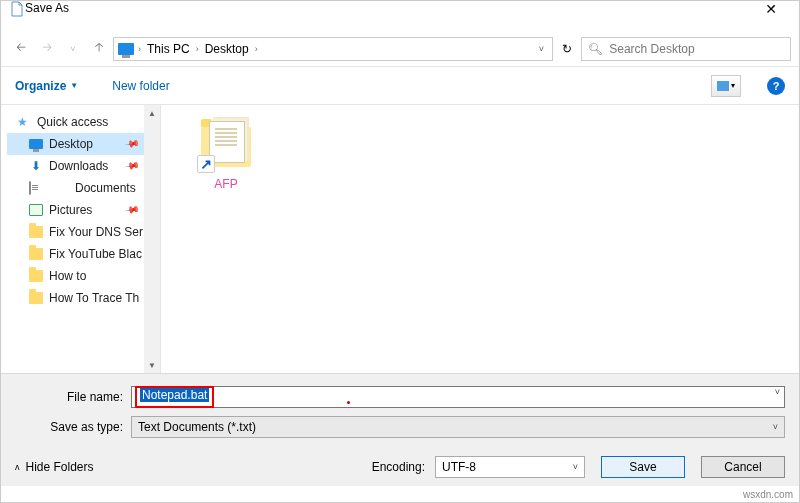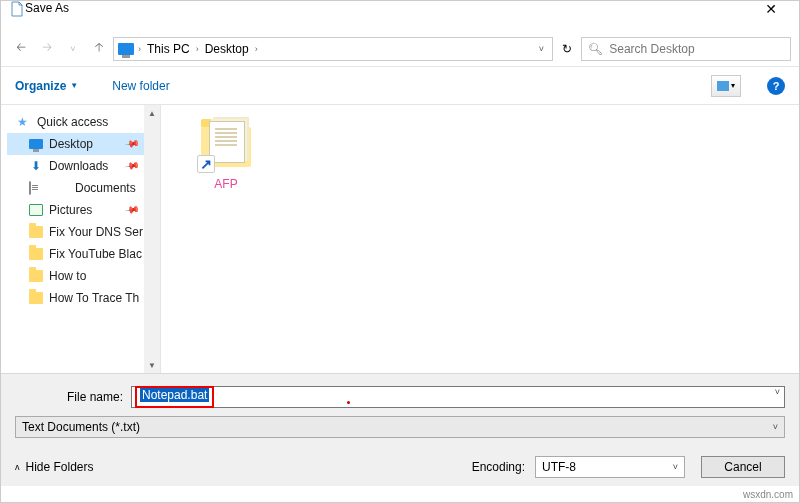--- a/index.html
+++ b/index.html
@@ -189,33 +189,35 @@
 
 <div class="bottom">
   <div class="row">
     <div class="lab">File name:</div>
     <div class="field">
       <span class="hl"><span class="sel-text">Notepad.bat</span></span>
       <span class="drop">˅</span>
     </div>
   </div>
   <div class="row">
+    <div class="lab">Save as type:</div>
     <div class="combo">
       <span>Text Documents (*.txt)</span>
       <span class="drop">˅</span>
     </div>
   </div>
   <div class="btnrow">
     <div class="hidef">
       <span class="chev">ʌ</span>
       <span>Hide Folders</span>
     </div>
     <div class="enc-lab">Encoding:</div>
     <div class="enc-combo">
       <span>UTF-8</span>
       <span class="drop">˅</span>
     </div>
+    <div class="btn primary">Save</div>
     <div class="btn">Cancel</div>
   </div>
 </div>
 
 <div class="dot"></div>
 <div class="watermark">wsxdn.com</div>
 
 </body></html>

